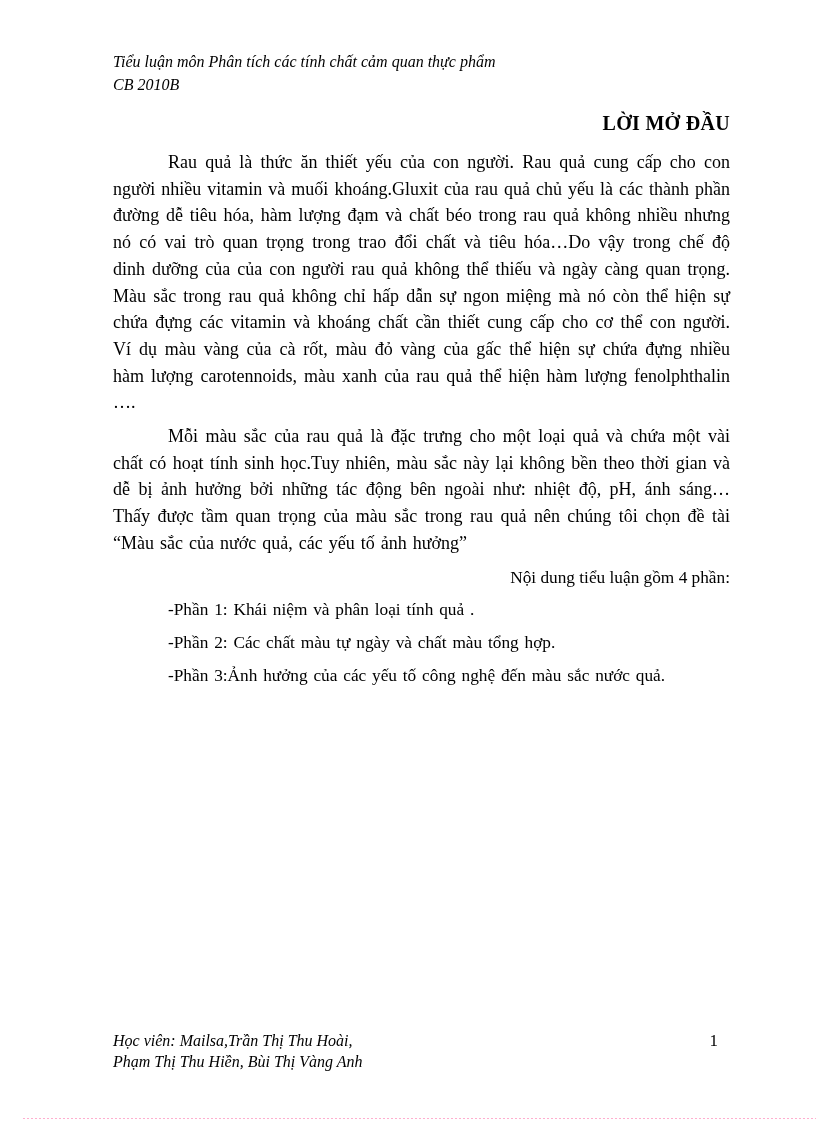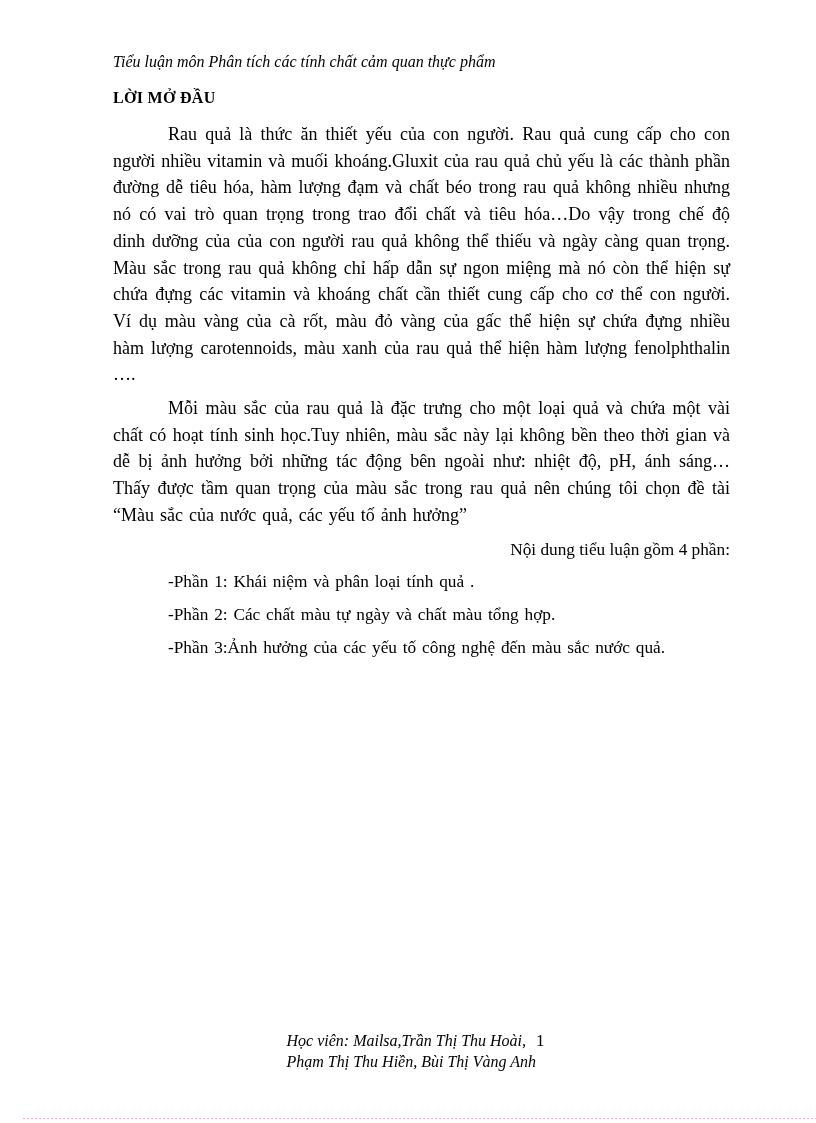--- a/index.html
+++ b/index.html
@@ -21,23 +21,23 @@
     left: 113px;
     width: 617px;
     top: 50px;
   }
   .header {
     font-style: italic;
     font-size: 16px;
     line-height: 23px;
   }
   .doc-title {
-    text-align: left;
+    text-align: right;
     font-weight: bold;
-    font-size: 16px;
+    font-size: 20px;
     margin: 16px 0 14px 0;
     letter-spacing: 0.3px;
   }
   p.body-par {
     font-size: 18px;
     line-height: 26.7px;
     text-align: justify;
     text-indent: 55px;
     margin: 0 0 7px 0;
     word-spacing: 1.5px;
@@ -56,21 +56,21 @@
     text-indent: 55px;
     margin: 0 0 6px 0;
     word-spacing: 1.5px;
   }
   .footer {
     position: absolute;
     left: 113px;
     right: 86px;
     top: 1030px;
     display: flex;
-    justify-content: center;
+    justify-content: space-between;
     align-items: flex-start;
   }
   .footer-students {
     font-style: italic;
     font-size: 16px;
     line-height: 21px;
   }
   .footer-pagenum {
     font-style: normal;
     font-size: 17px;
@@ -90,20 +90,21 @@
 </style>
 </head>
 <body>
 
 <div class="page">
 
   <div class="content">
 
     <div class="header">
       <div>Tiểu luận môn Phân tích các tính chất cảm quan thực phẩm</div>
+      <div>CB 2010B</div>
     </div>
 
     <div class="doc-title">LỜI MỞ ĐẦU</div>
 
     <p class="body-par">Rau quả là thức ăn thiết yếu của con người. Rau quả cung cấp cho con người nhiều vitamin và muối khoáng.Gluxit của rau quả chủ yếu là các thành phần đường dễ tiêu hóa, hàm lượng đạm và chất béo trong rau quả không nhiều nhưng nó có vai trò quan trọng trong trao đổi chất và tiêu hóa…Do vậy trong chế độ dinh dưỡng của của con người rau quả không thể thiếu và ngày càng quan trọng. Màu sắc trong rau quả không chỉ hấp dẫn sự ngon miệng mà nó còn thể hiện sự chứa đựng các vitamin và khoáng chất cần thiết cung cấp cho cơ thể con người. Ví dụ màu vàng của cà rốt, màu đỏ vàng của gấc thể hiện sự chứa đựng nhiều hàm lượng carotennoids, màu xanh của rau quả thể hiện hàm lượng fenolphthalin ….</p>
 
     <p class="body-par">Mỗi màu sắc của rau quả là đặc trưng cho một loại quả và chứa một vài chất có hoạt tính sinh học.Tuy nhiên, màu sắc này lại không bền theo thời gian và dễ bị ảnh hưởng bởi những tác động bên ngoài như: nhiệt độ, pH, ánh sáng… Thấy được tầm quan trọng của màu sắc trong rau quả nên chúng tôi chọn đề tài “Màu sắc của nước quả, các yếu tố ảnh hưởng”</p>
 
     <p class="plain-par">Nội dung tiểu luận gồm 4 phần:</p>
 

